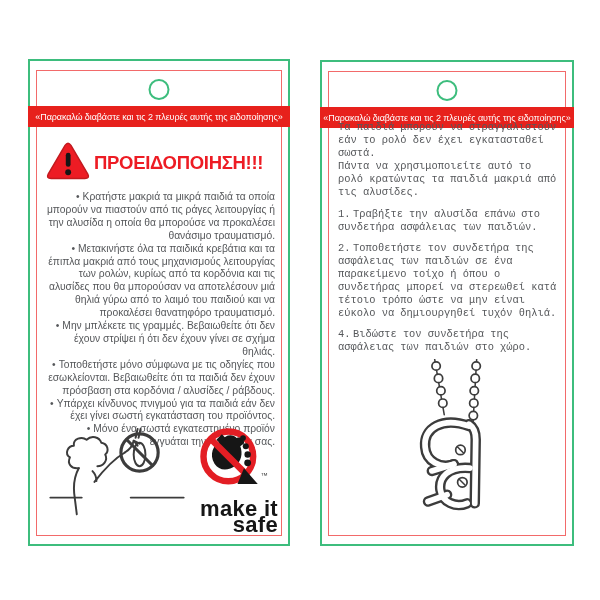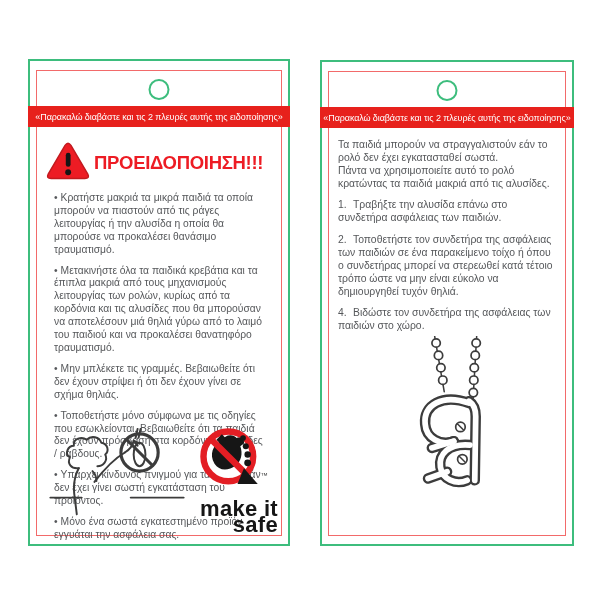--- a/index.html
+++ b/index.html
@@ -12,21 +12,21 @@
              border:1.5px solid #f26a6a;pointer-events:none;}
   .hole{position:absolute;top:18px;left:50%;transform:translateX(-50%);
         width:17px;height:17px;border:2.5px solid #3dbd7d;border-radius:50%;background:#fff;}
   .banner{position:absolute;top:45px;left:-2px;right:-2px;height:21px;background:#e7211c;
           color:#fff;display:flex;align-items:center;justify-content:center;
           font-size:9px;letter-spacing:-0.1px;white-space:nowrap;}
   .content{position:absolute;left:16px;right:13px;top:70px;bottom:10px;color:#55575a;}
   .head-row{display:flex;align-items:center;gap:4px;margin-top:10px;}
   .warn-title{font-size:18.5px;font-weight:bold;color:#ed1c24;letter-spacing:-0.3px;white-space:nowrap;}
   .bullets{margin-top:7px;font-size:10.3px;line-height:12.9px;}
-  .bullet-item{margin:8px;}
+  .bullet-item{margin:0;text-align:right;}
   .bullet-glyph{margin-right:3px;}
   .illo-row{position:absolute;left:2px;right:2px;bottom:2px;height:102px;
             display:flex;justify-content:space-between;align-items:flex-end;}
   .logo-block{width:104px;display:flex;flex-direction:column;align-items:flex-end;padding-right:2px;}
   .logo-words{font-weight:bold;color:#161616;font-size:22px;line-height:15.5px;
               text-align:right;letter-spacing:0.3px;}
   .rt-body{font-size:10.4px;line-height:13.1px;}
   .hl{background:#f9ee6d;box-decoration-break:clone;-webkit-box-decoration-break:clone;}
   .step{margin-top:8px;}
   .step-num{display:inline-block;min-width:15px;}
@@ -106,21 +106,21 @@
     </div>
   </div>
 
   <div class="tag tag-right">
     <div class="inner-red"></div>
     <div class="hole"></div>
     <div class="banner">
       <span>«Παρακαλώ διαβάστε και τις 2 πλευρές αυτής της ειδοποίησης»</span>
     </div>
 
-    <div class="content rt-body" style="top:76px;">
+    <div class="content rt-body" style="top:59px;font-family:Liberation Mono, monospace;">
       <div>Τα παιδιά μπορούν να στραγγαλιστούν εάν το ρολό δεν έχει εγκατασταθεί σωστά.</div>
       <div>Πάντα να χρησιμοποιείτε αυτό το ρολό κρατώντας τα παιδιά μακριά από τις αλυσίδες.</div>
 
       <div class="step"><span class="step-num">1.</span><span>Τραβήξτε την αλυσίδα επάνω στο συνδετήρα ασφάλειας των παιδιών.</span></div>
       <div class="step"><span class="step-num">2.</span><span>Τοποθετήστε τον συνδετήρα της ασφάλειας των παιδιών σε ένα παρακείμενο τοίχο ή όπου ο συνδετήρας μπορεί να στερεωθεί κατά τέτοιο τρόπο ώστε να μην είναι εύκολο να δημιουργηθεί τυχόν θηλιά.</span></div>
       <div class="step"><span class="step-num">4.</span><span>Βιδώστε τον συνδετήρα της ασφάλειας  των παιδιών στο χώρο.</span></div>
 
       <div class="tensioner-wrap">
         <svg width="124" height="158" viewBox="0 0 130 165" fill="none" stroke="#3c3c3c" stroke-linecap="round" stroke-linejoin="round">
 

